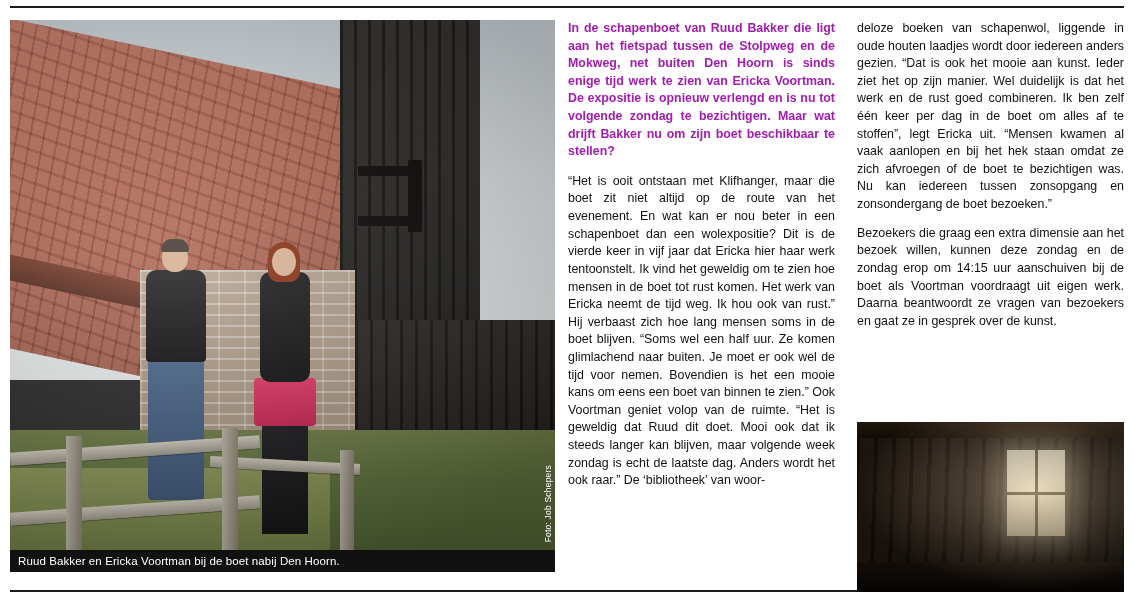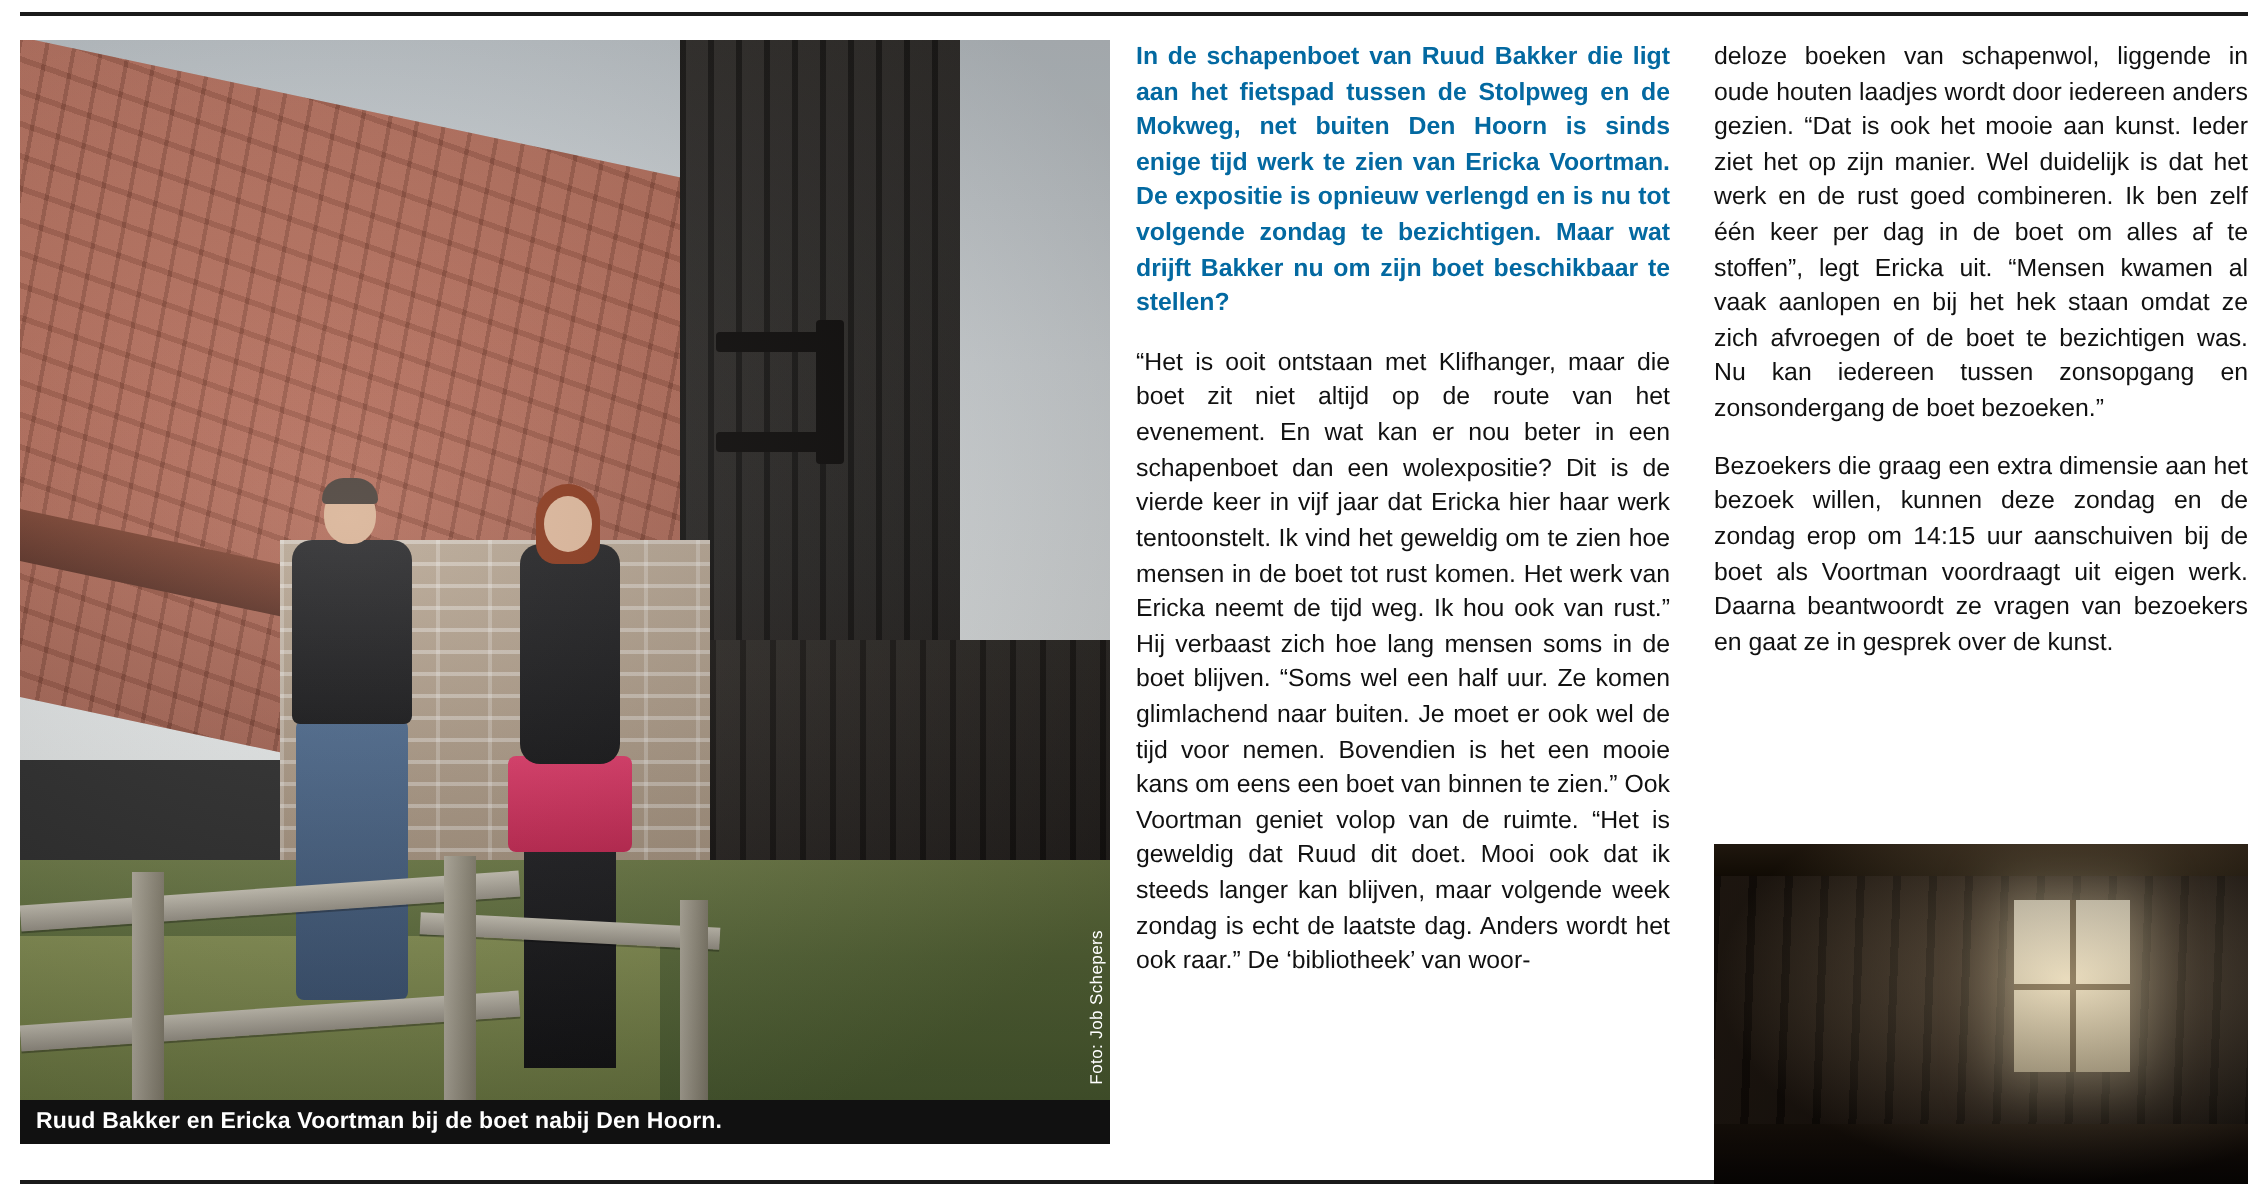--- a/index.html
+++ b/index.html
@@ -211,21 +211,21 @@
   }
   .caption-bar {
     position: absolute;
     left: 0;
     bottom: 0;
     width: 545px;
     height: 22px;
     background: #111;
     color: #fff;
     font-size: 11.5px;
-    font-weight: bold;
+    font-weight: normal;
     line-height: 22px;
     padding-left: 8px;
     box-sizing: border-box;
     letter-spacing: 0.1px;
   }
   .photo-credit {
     position: absolute;
     right: 2px;
     bottom: 30px;
     color: #fff;
@@ -258,21 +258,21 @@
   }
   .col {
     width: 267px;
   }
   .intro {
     font-size: 12.4px;
     line-height: 1.42;
     font-weight: bold;
     margin: 0 0 12px 0;
     text-align: justify;
-    color: #0369a1;
+    color: #a21caf;
   }
   .body-p {
     font-size: 12.4px;
     line-height: 1.42;
     margin: 0 0 11px 0;
     text-align: justify;
     color: #111;
   }
   
   .photo2 {

